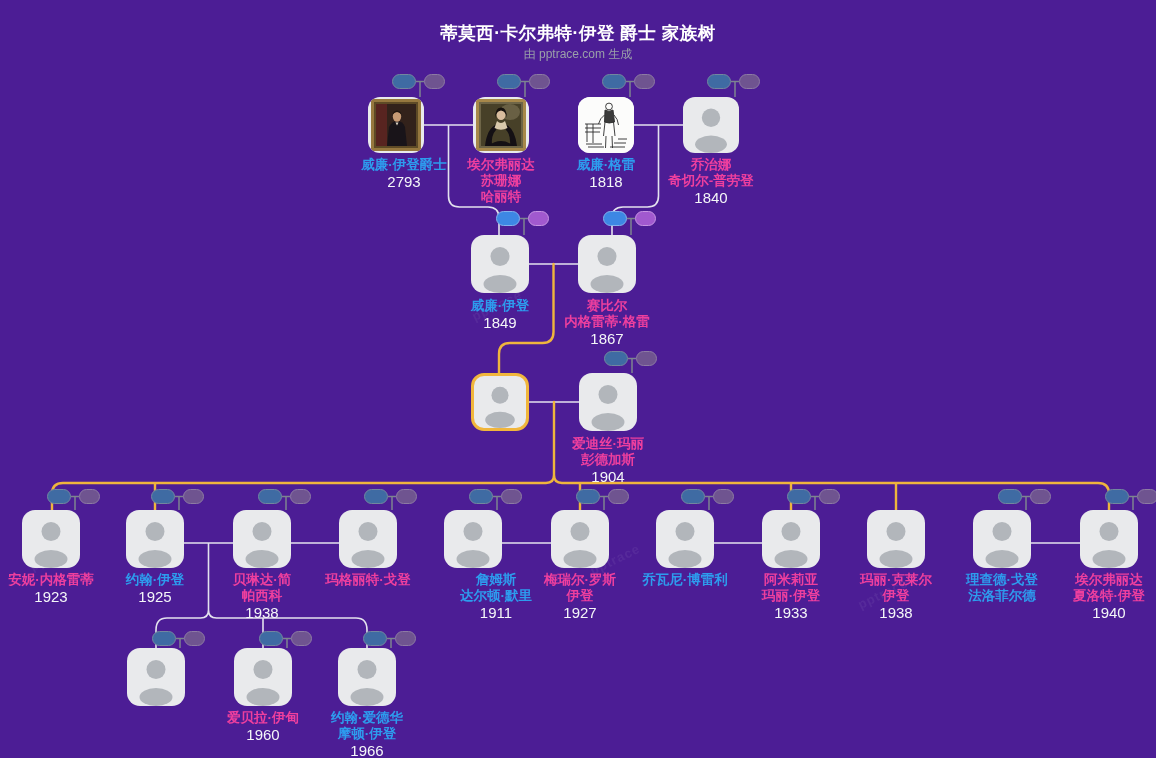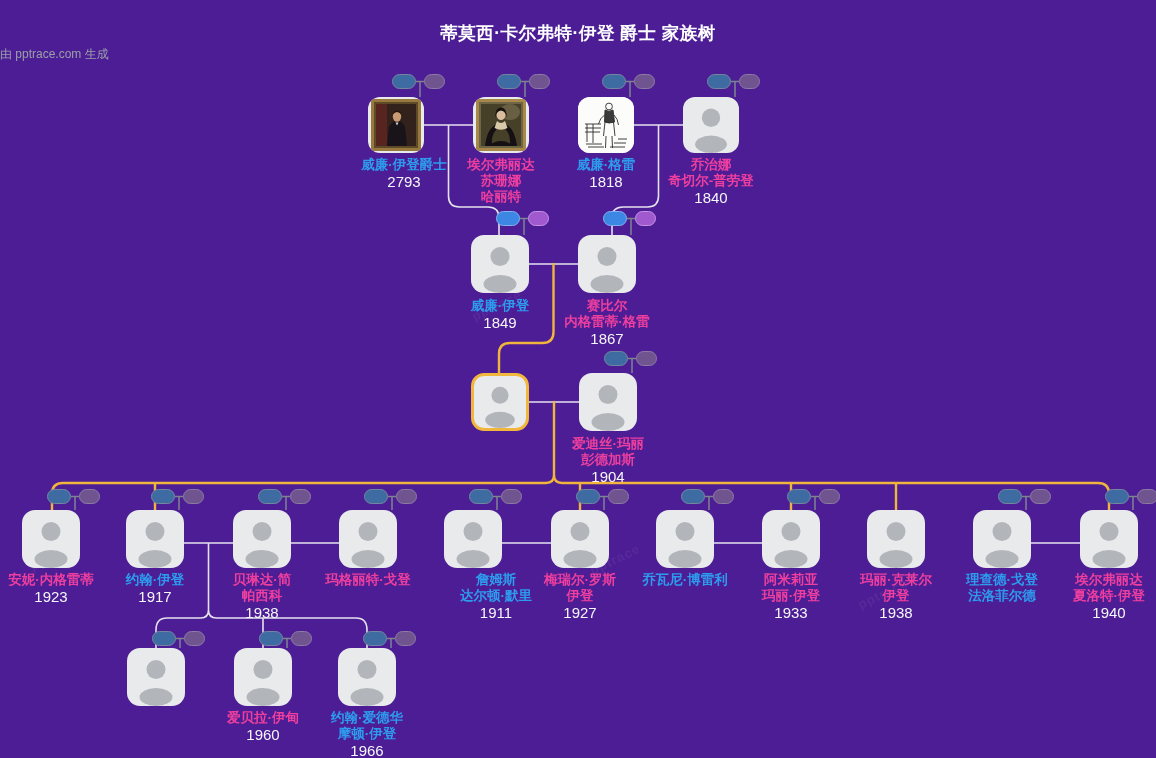--- a/index.html
+++ b/index.html
@@ -22,21 +22,21 @@
   .card.g1{width:56px;height:56px;border-radius:12px;}
   .card.hl{border:3px solid #f1b63c;}
   .card svg{display:block;width:100%;height:100%;}
   .lbl{position:absolute;width:124px;text-align:center;z-index:4;}
   .nm{display:block;white-space:pre-line;font-weight:bold;font-size:13.5px;line-height:16px;}
   .yr{display:block;color:#f4f6f8;font-size:15px;line-height:17px;font-weight:400;}
   .m{color:#2d9cee;}
   .f{color:#ee3f9e;}
   .title{position:absolute;left:0;right:0;top:21px;text-align:center;color:#ffffff;
          font-size:17.5px;font-weight:bold;letter-spacing:.5px;z-index:5;}
-  .subtitle{position:absolute;left:0;right:0;top:46px;color:#9aa0a9;
+  .subtitle{position:absolute;left:0;right:0;top:46px;text-align:center;color:#9aa0a9;
             font-size:12px;z-index:5;}
   .wm{position:absolute;color:rgba(255,255,255,.06);font-size:13px;font-weight:bold;
       letter-spacing:1px;transform:rotate(-26deg);z-index:2;}
 </style>
 </head>
 <body>
 
 <div id="canvas">
 
   <div class="title">蒂莫西·卡尔弗特·伊登 爵士 家族树</div>
@@ -348,21 +348,21 @@
       <span class="nm f">爱迪丝·玛丽
 彭德加斯</span>
       <span class="yr">1904</span>
     </div>
   <div class="lbl" style="left:-11px;top:572px">
       <span class="nm f">安妮·内格雷蒂</span>
       <span class="yr">1923</span>
     </div>
   <div class="lbl" style="left:93px;top:572px">
       <span class="nm m">约翰·伊登</span>
-      <span class="yr">1917</span>
+      <span class="yr">1925</span>
     </div>
   <div class="lbl" style="left:200px;top:572px">
       <span class="nm f">贝琳达·简
 帕西科</span>
       <span class="yr">1938</span>
     </div>
   <div class="lbl" style="left:306px;top:572px">
       <span class="nm f">玛格丽特·戈登</span>
       <span class="yr"></span>
     </div>

